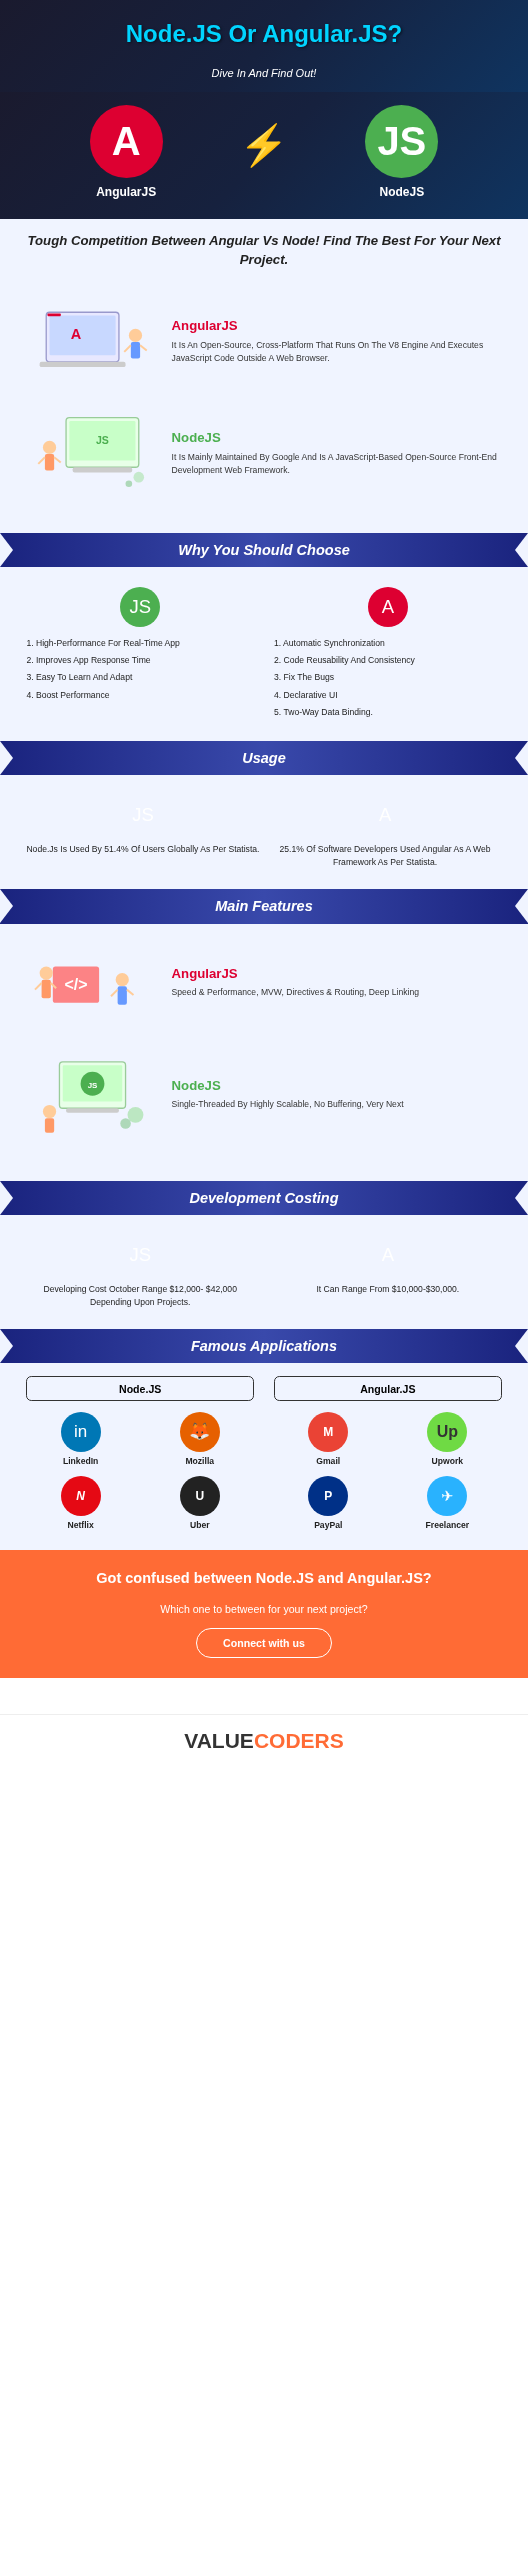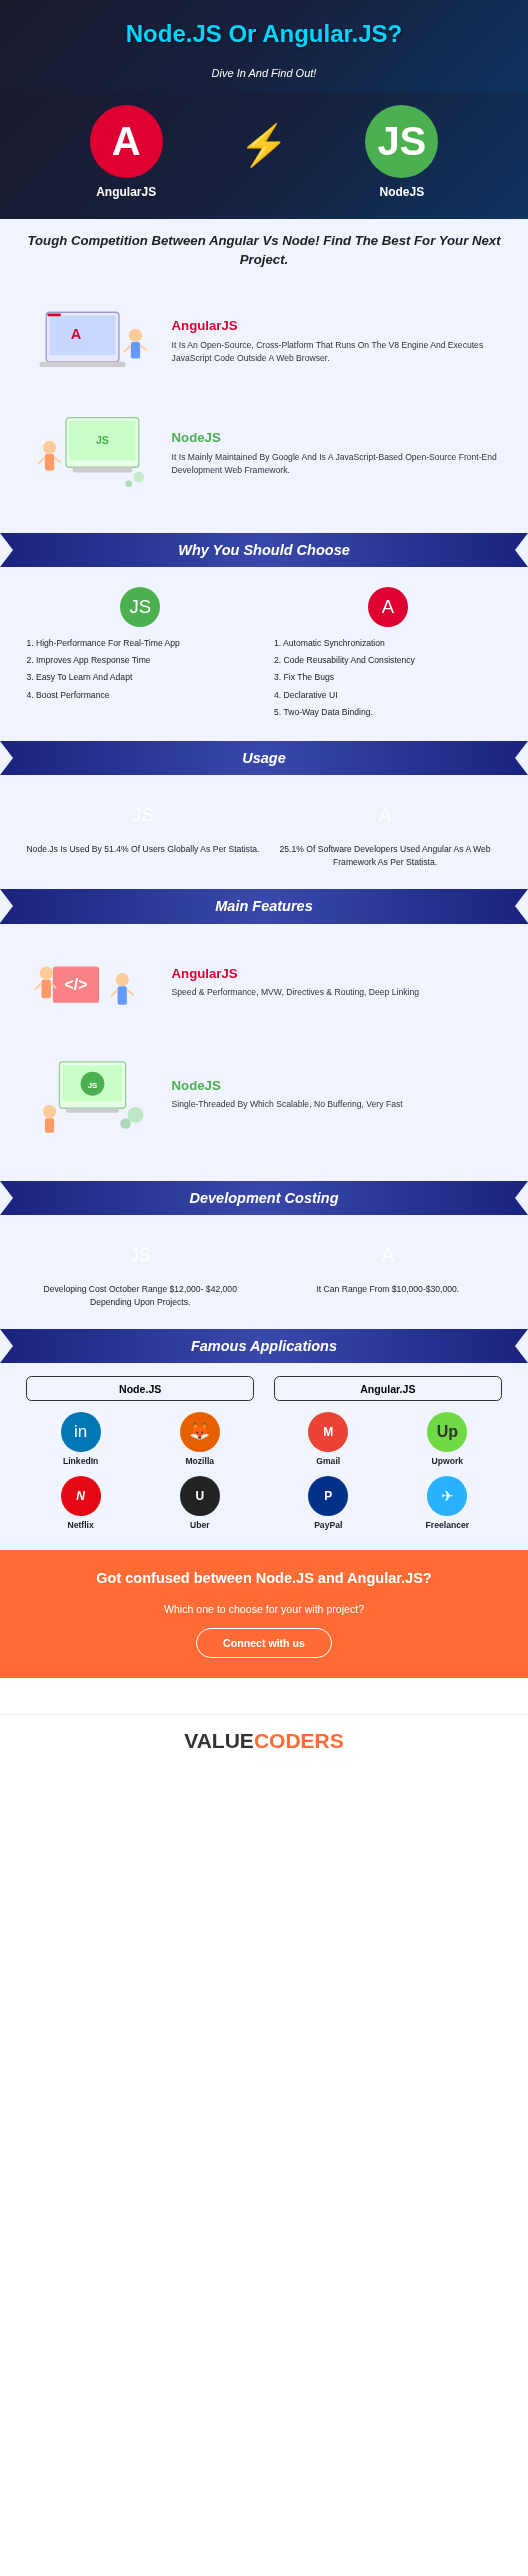--- a/index.html
+++ b/index.html
@@ -515,21 +515,21 @@
     </div>
     <div class="desc-text">
       <h3 class="angular-color">AngularJS</h3>
       <p>Speed &amp; Performance, MVW, Directives &amp; Routing, Deep Linking</p>
     </div>
   </div>
 
   <div class="desc-card reverse">
     <div class="desc-text">
       <h3 class="node-color">NodeJS</h3>
-      <p>Single-Threaded By Which Scalable, No Buffering, Very Fast</p>
+      <p>Single-Threaded By Highly Scalable, No Buffering, Very Next</p>
     </div>
     <div class="desc-image illustration-container">
       <svg width="119" height="86" viewBox="0 0 180 130">
         <rect x="40" y="15" width="100" height="70" rx="5" fill="#e8ffe8" stroke="#99cc99" stroke-width="2"></rect>
         <rect x="45" y="20" width="90" height="55" rx="2" fill="#c8ffc8"></rect>
         <circle cx="90" cy="48" r="18" fill="#4caf50"></circle>
         <text x="90" y="54" font-size="12" fill="#fff" font-weight="bold" text-anchor="middle">JS</text>
         <rect x="50" y="85" width="80" height="7" rx="3" fill="#ccc"></rect>
         <circle cx="155" cy="95" r="12" fill="#99dd99" opacity="0.6"></circle>
         <circle cx="140" cy="108" r="8" fill="#4caf50" opacity="0.4"></circle>
@@ -625,21 +625,21 @@
           </div>
           <span class="app-label">Freelancer</span>
         </div>
       </div>
     </div>
   </div>
 </div>
 
 <div class="cta-section">
   <h2>Got confused between Node.JS and Angular.JS?</h2>
-  <p>Which one to choose for your with project?</p>
+  <p>Which one to between for your next project?</p>
   <button class="cta-button">Connect with us</button>
 </div>
 
 <div class="footer">
   <div class="footer-brand">
     <span class="value">VALUE</span><span class="coders">CODERS</span>
   </div>
 </div>
 
 

